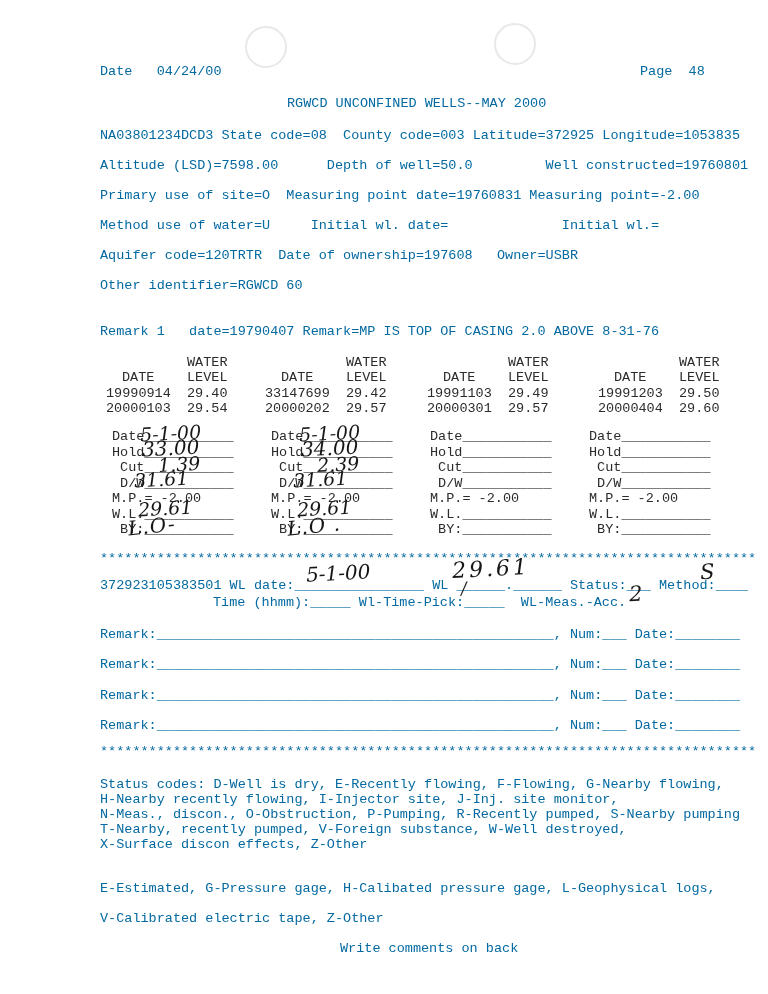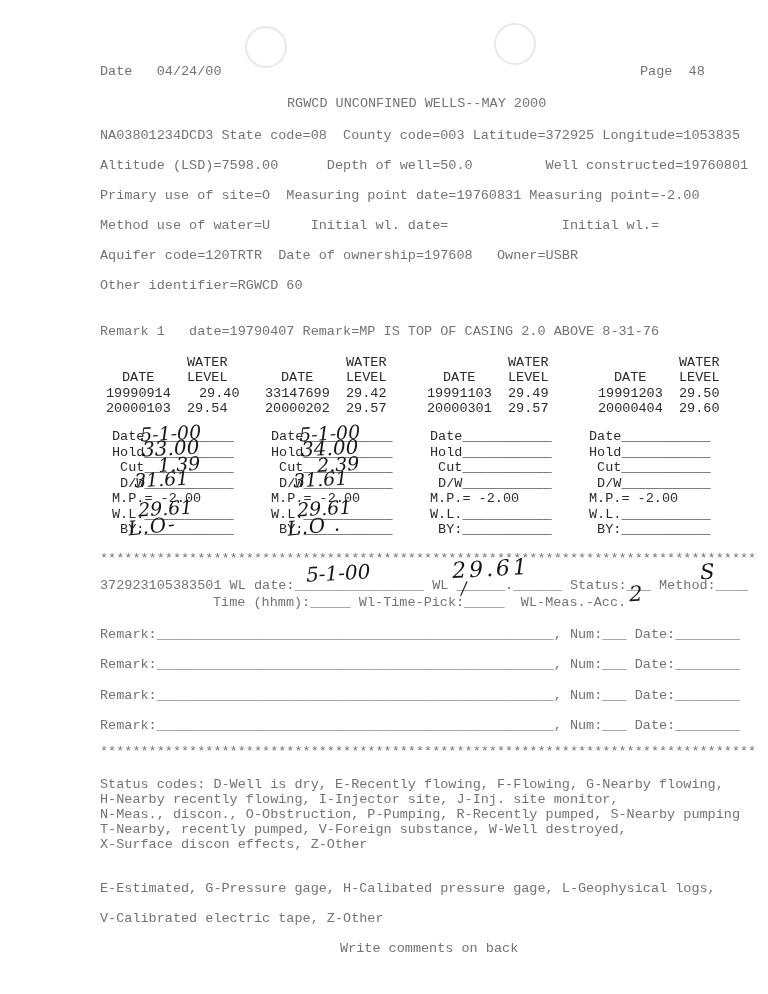--- a/index.html
+++ b/index.html
@@ -1,19 +1,19 @@
 <!DOCTYPE html>
 <html><head>
 <meta charset="utf-8">
 <style>
   html,body{margin:0;padding:0;background:#9a9a9a;}
   #page{position:relative;width:768px;height:994px;background:#ffffff;overflow:hidden;
         font-family:"Liberation Mono","DejaVu Sans Mono",monospace;}
   .t{position:absolute;white-space:pre;font:13.5px/1.15 "Liberation Mono","DejaVu Sans Mono",monospace;
-     color:#737373;letter-spacing:0;}
+     color:#0369a1;letter-spacing:0;}
   .tc{position:absolute;white-space:pre;font:13.5px/1.15 "Liberation Mono","DejaVu Sans Mono",monospace;
      color:#2b2b2b;}
   .hw{position:absolute;white-space:pre;font-family:"DejaVu Serif","Liberation Serif",serif;
      font-style:italic;color:#161616;transform:rotate(-3deg);}
   .sig{transform:rotate(-6deg);letter-spacing:1px;}
   .hole{position:absolute;width:38px;height:38px;border:2px solid #e8e8e8;border-radius:50%;background:transparent;}
   .wcol,.fblock{position:absolute;}
 </style>
 </head>
 <body>
@@ -35,21 +35,21 @@
   <span class="t" style="left:100px;top:248px">Aquifer code=120TRTR  Date of ownership=197608   Owner=USBR</span>
   <span class="t" style="left:100px;top:278px">Other identifier=RGWCD 60</span>
 
   <span class="t" style="left:100px;top:324px">Remark 1   date=19790407 Remark=MP IS TOP OF CASING 2.0 ABOVE 8-31-76</span>
 
   <div class="wcol" style="left:106px;top:355px">
     <span class="tc" style="left:81px;top:0">WATER</span>
     <span class="tc" style="left:16px;top:15px">DATE</span>
     <span class="tc" style="left:81px;top:15px">LEVEL</span>
     <span class="tc" style="left:0;top:31px">19990914</span>
-    <span class="tc" style="left:93px;top:31px">29.40</span>
+    <span class="tc" style="left:81px;top:31px">29.40</span>
     <span class="tc" style="left:0;top:46px">20000103</span>
     <span class="tc" style="left:81px;top:46px">29.54</span>
   </div>
   <div class="wcol" style="left:265px;top:355px">
     <span class="tc" style="left:81px;top:0">WATER</span>
     <span class="tc" style="left:16px;top:15px">DATE</span>
     <span class="tc" style="left:81px;top:15px">LEVEL</span>
     <span class="tc" style="left:0;top:31px">33147699</span>
     <span class="tc" style="left:81px;top:31px">29.42</span>
     <span class="tc" style="left:0;top:46px">20000202</span>

